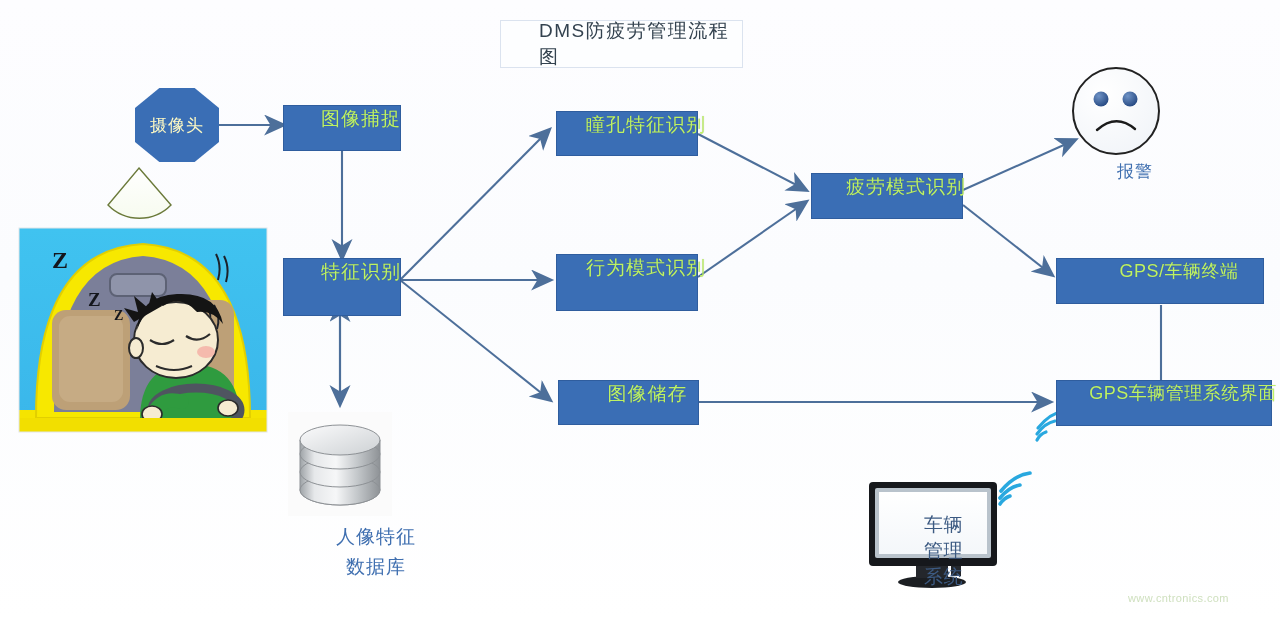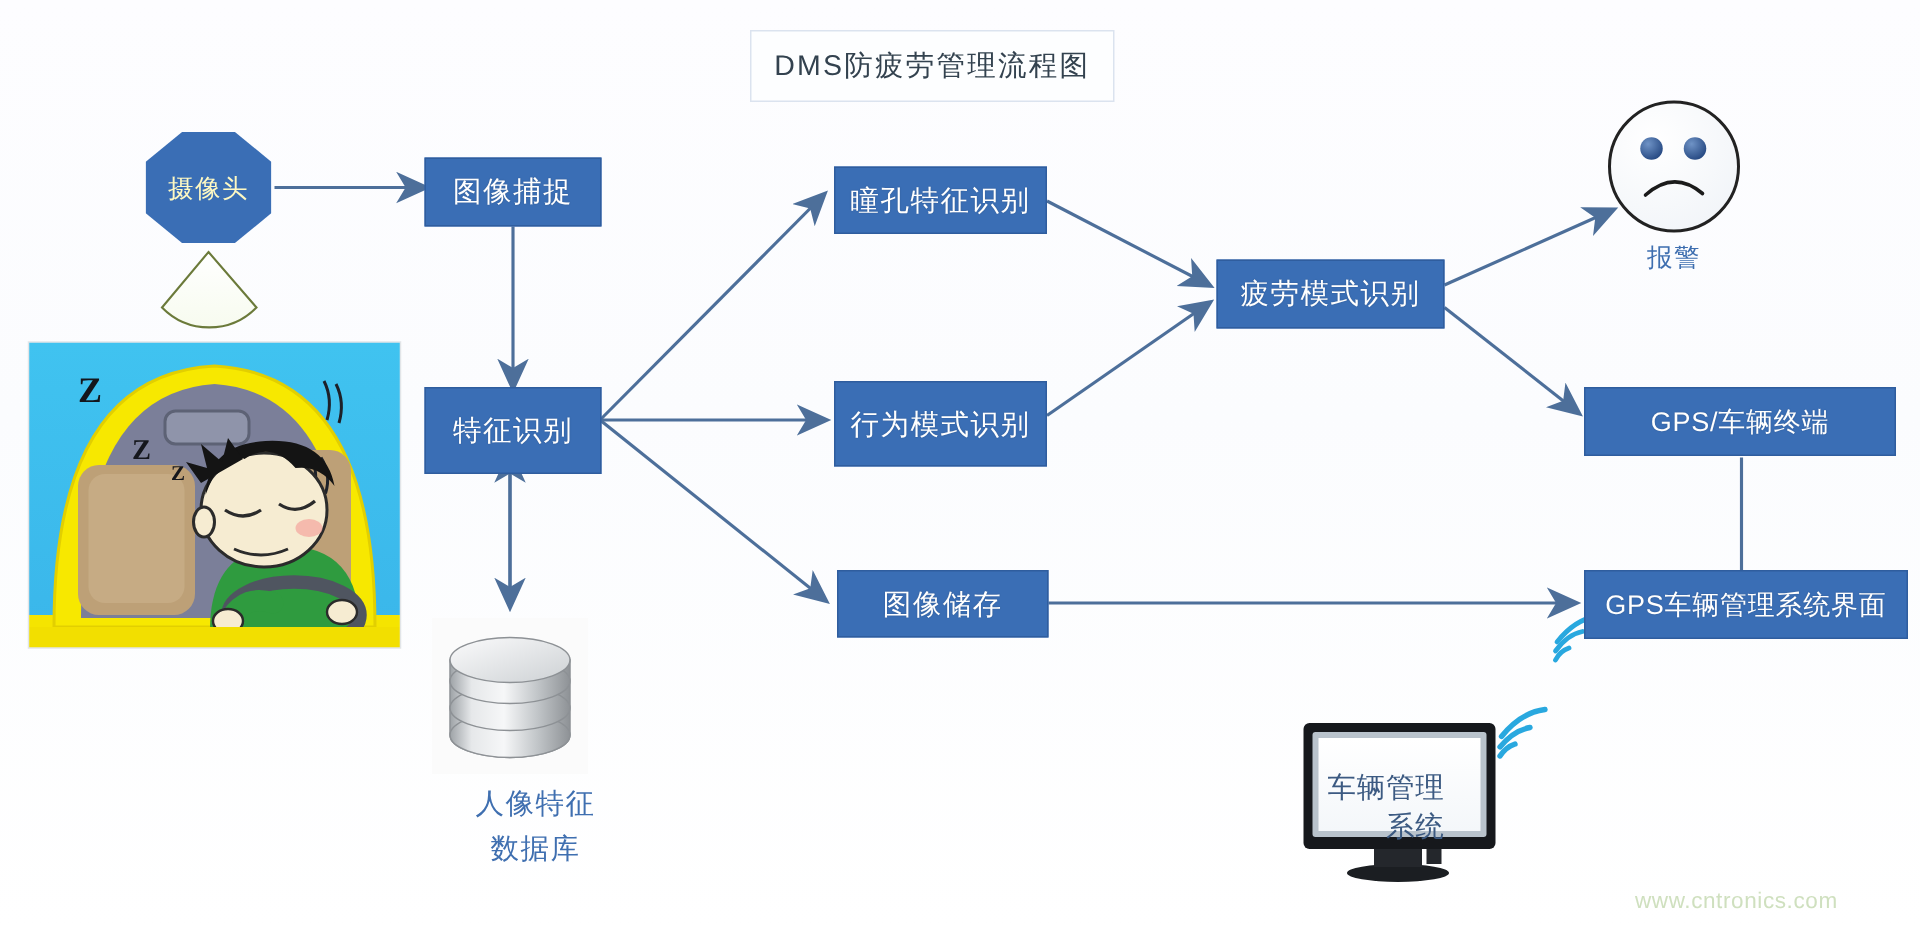--- a/index.html
+++ b/index.html
@@ -8,27 +8,27 @@
     background:#ffffff;
     font-family:"Liberation Sans","DejaVu Sans",sans-serif;
     overflow:hidden;
     position:relative;
   }
   
   #canvas{
     position:absolute;left:0;top:0;width:1280px;height:619px;
     background:linear-gradient(180deg,#fdfdff 0%,#fbfcfe 45%,#ffffff 100%);
   }
-  .node{position:absolute;box-sizing:border-box;}
+  .node{position:absolute;box-sizing:border-box;padding-left:38px;}
 
   
   .procbox{
     background:#3a6eb5;
-    color:#ffffff;
-    display:flex;align-items:center;justify-content:center;
+    color:#bef264;
+    display:flex;justify-content:center;
     font-size:19px;
     letter-spacing:1px;
     border:1px solid #2f5d9e;
     text-shadow:0 0 1px rgba(0,0,0,.25);
     white-space:nowrap;
   }
   .procbox.latin{font-size:18px;letter-spacing:0.5px;}
 
   
   #title-box{
@@ -49,21 +49,21 @@
     color:#fef9c3;font-size:17px;letter-spacing:1px;
   }
   #db-label{
     left:286px;top:522px;width:142px;
     text-align:center;color:#3f6fb0;font-size:19px;line-height:30px;letter-spacing:1px;
   }
   #alarm-label{left:1073px;top:160px;width:86px;text-align:center;color:#3f6fb0;font-size:17px;letter-spacing:1px;}
 
   
   #watermark{
-    left:1090px;top:592px;color:#cfe0bf;font-size:15px;letter-spacing:0.4px;
+    left:1090px;top:592px;color:#cfe0bf;font-size:11px;letter-spacing:0.4px;
   }
   svg.lay{position:absolute;left:0;top:0;width:1280px;height:619px;pointer-events:none;}
 </style>
 </head>
 <body>
 
 <div id="canvas">
 
   <svg class="lay" viewBox="0 0 1280 619">
     <defs>

